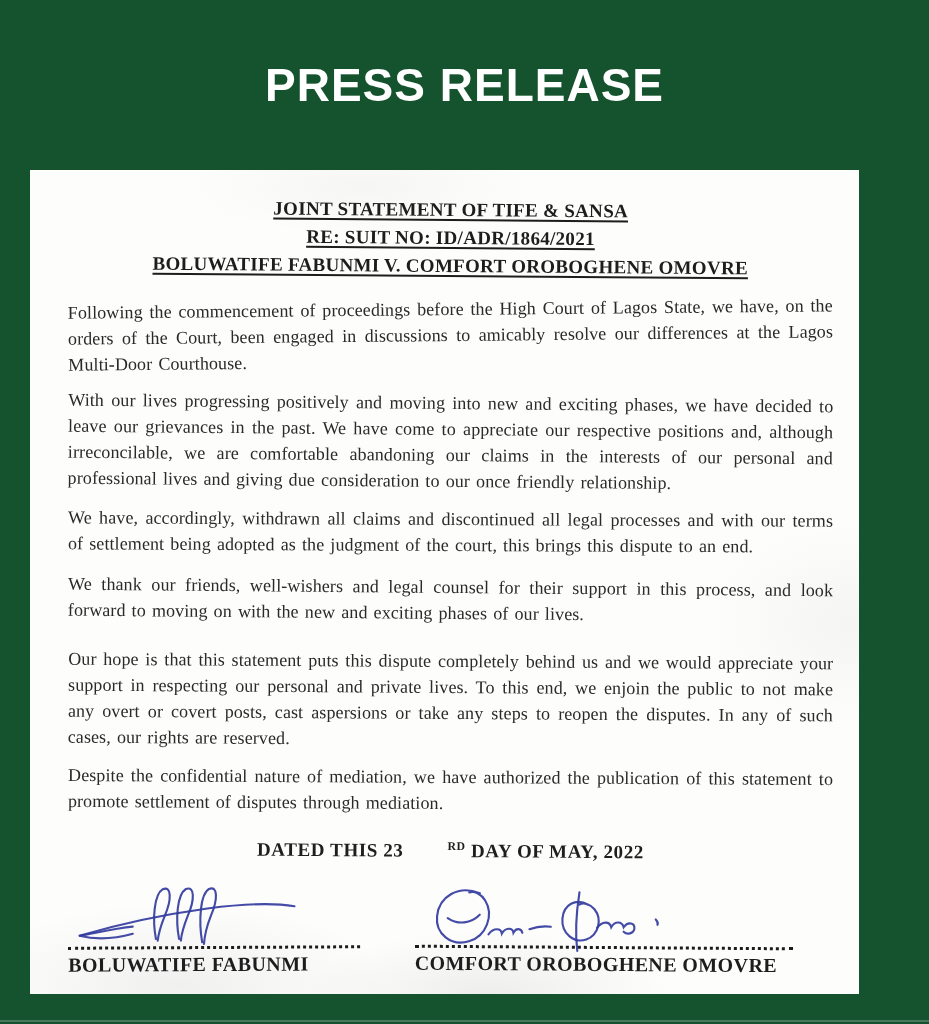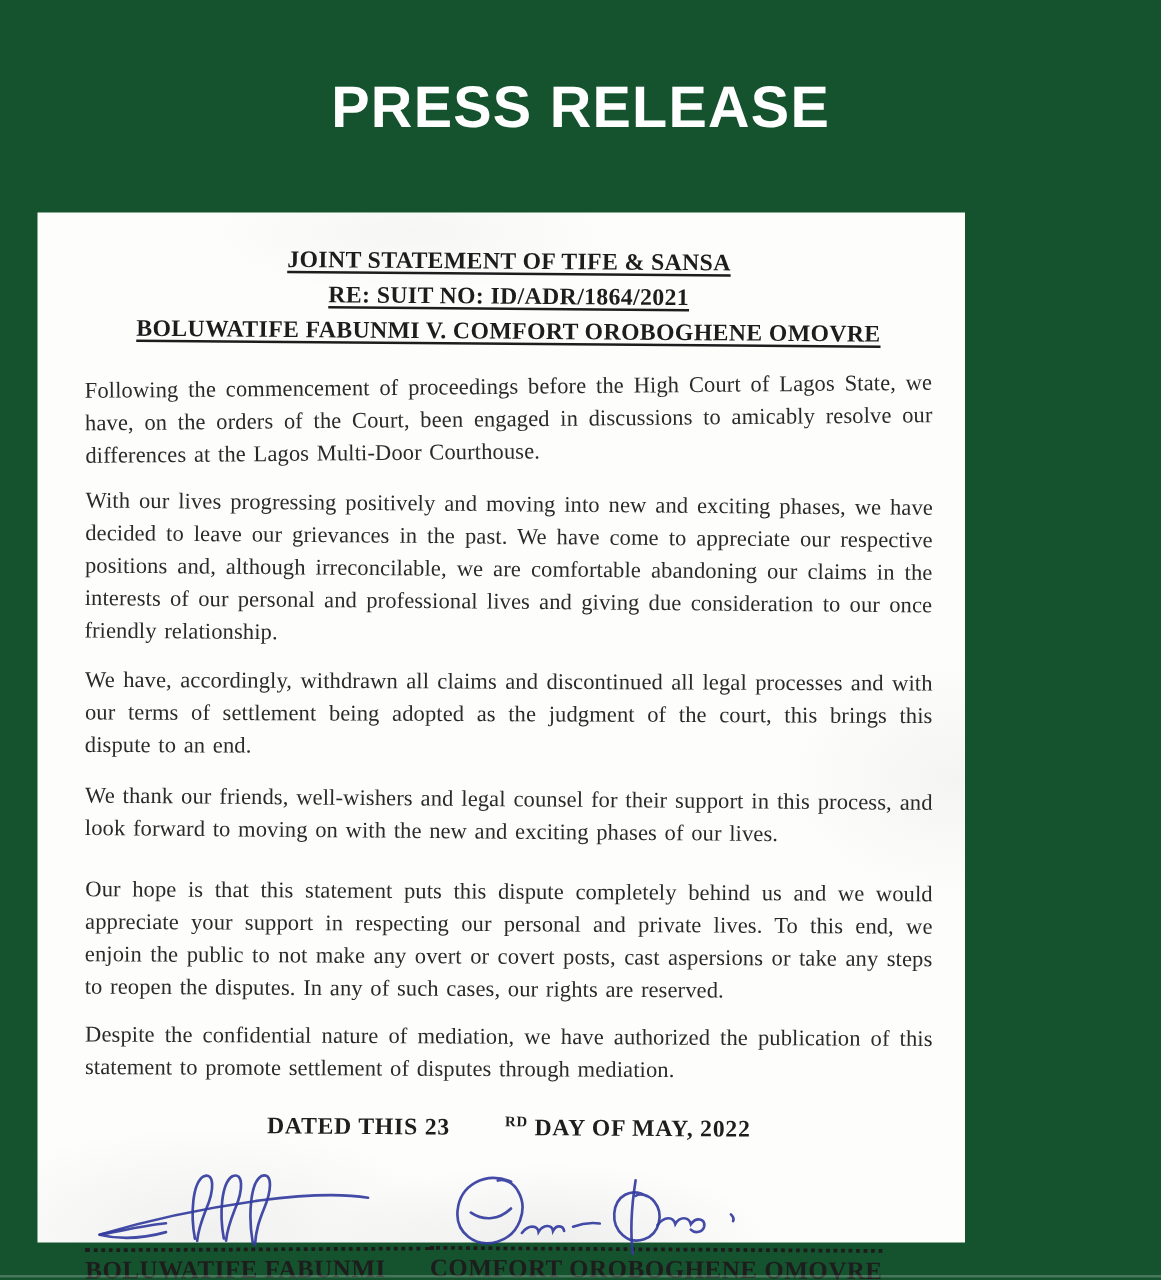--- a/index.html
+++ b/index.html
@@ -26,21 +26,21 @@
     font-weight: bold;
     font-size: 46px;
     letter-spacing: 1px;
     transform: scaleY(1.02);
   }
 
   .paper {
     position: absolute;
     left: 30px;
     top: 170px;
-    width: 742px;
+    width: 829px;
     height: 824px;
     background:
       radial-gradient(ellipse 300px 120px at 18% 99%, rgba(120,130,125,0.10), transparent 70%),
       radial-gradient(ellipse 260px 90px at 55% 100%, rgba(120,130,125,0.12), transparent 70%),
       radial-gradient(ellipse 200px 140px at 99% 55%, rgba(130,135,130,0.07), transparent 70%),
       radial-gradient(ellipse 240px 70px at 40% 2%, rgba(130,135,130,0.06), transparent 70%),
       #fdfdfc;
     color: #242424;
     padding: 26px 26px 0 38px;
   }

